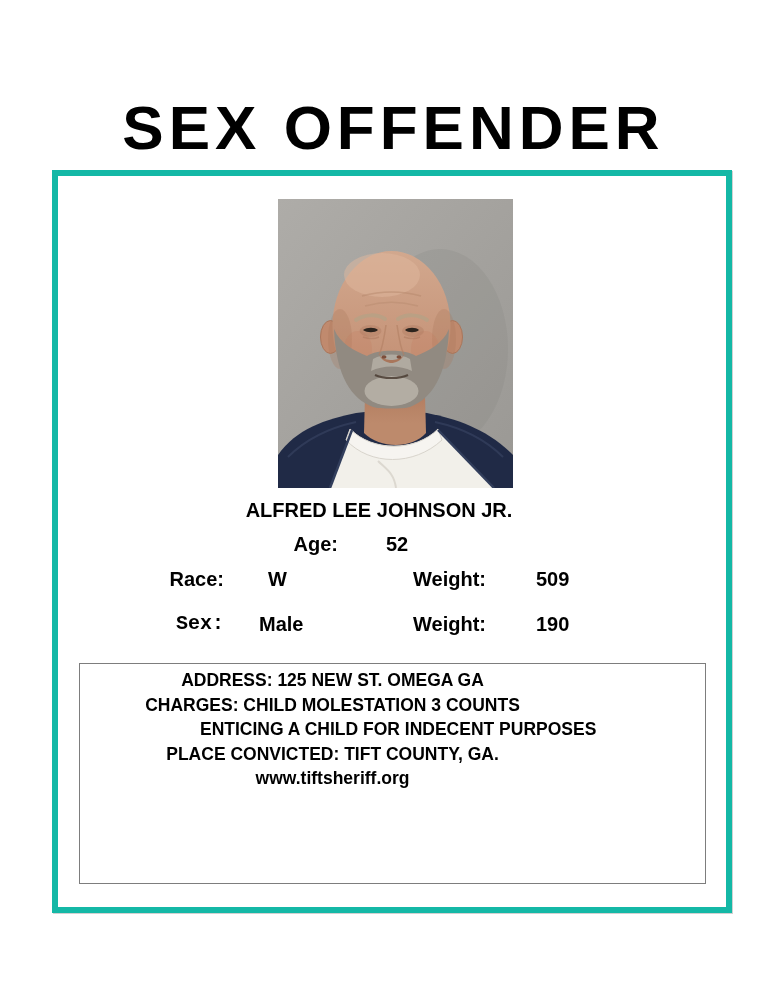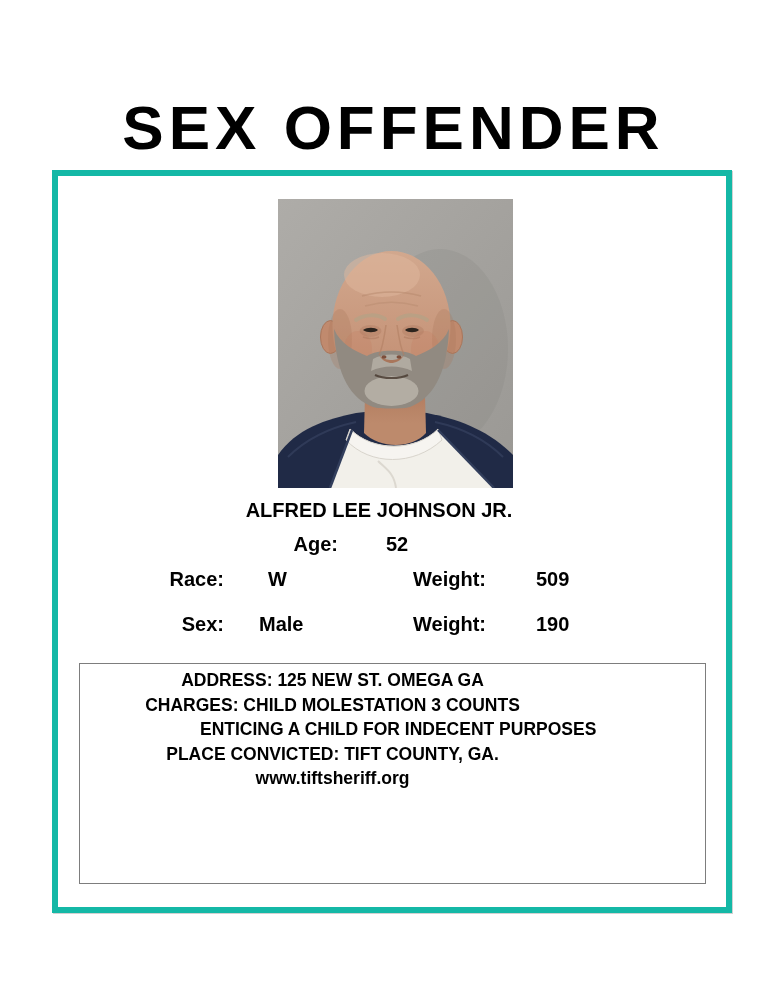--- a/index.html
+++ b/index.html
@@ -125,21 +125,21 @@
     <div class="name">ALFRED LEE JOHNSON JR.</div>
 
     <div class="fld lbl" style="top:356px; left:0; width:280px;">Age:</div>
     <div class="fld" style="top:356px; left:328px;">52</div>
 
     <div class="fld lbl" style="top:391px; left:0; width:166px;">Race:</div>
     <div class="fld" style="top:391px; left:210px;">W</div>
     <div class="fld lbl" style="top:391px; left:0; width:428px;">Weight:</div>
     <div class="fld" style="top:391px; left:478px;">509</div>
 
-    <div class="fld lbl" style="top:436px; left:0; width:166px;">Sex:</div>
+    <div class="fld lbl" style="top:436px; left:0; width:166px;font-family:Liberation Mono, monospace;">Sex:</div>
     <div class="fld" style="top:436px; left:201px;">Male</div>
     <div class="fld lbl" style="top:436px; left:0; width:428px;">Weight:</div>
     <div class="fld" style="top:436px; left:478px;">190</div>
 
     <div class="inner-box">
       <div class="detail-lines">
         <div class="dline">ADDRESS: 125 NEW ST. OMEGA GA</div>
         <div class="dline">CHARGES: CHILD MOLESTATION 3 COUNTS</div>
         <div class="dline indent">ENTICING A CHILD FOR INDECENT PURPOSES</div>
         <div class="dline">PLACE CONVICTED: TIFT COUNTY, GA.</div>

